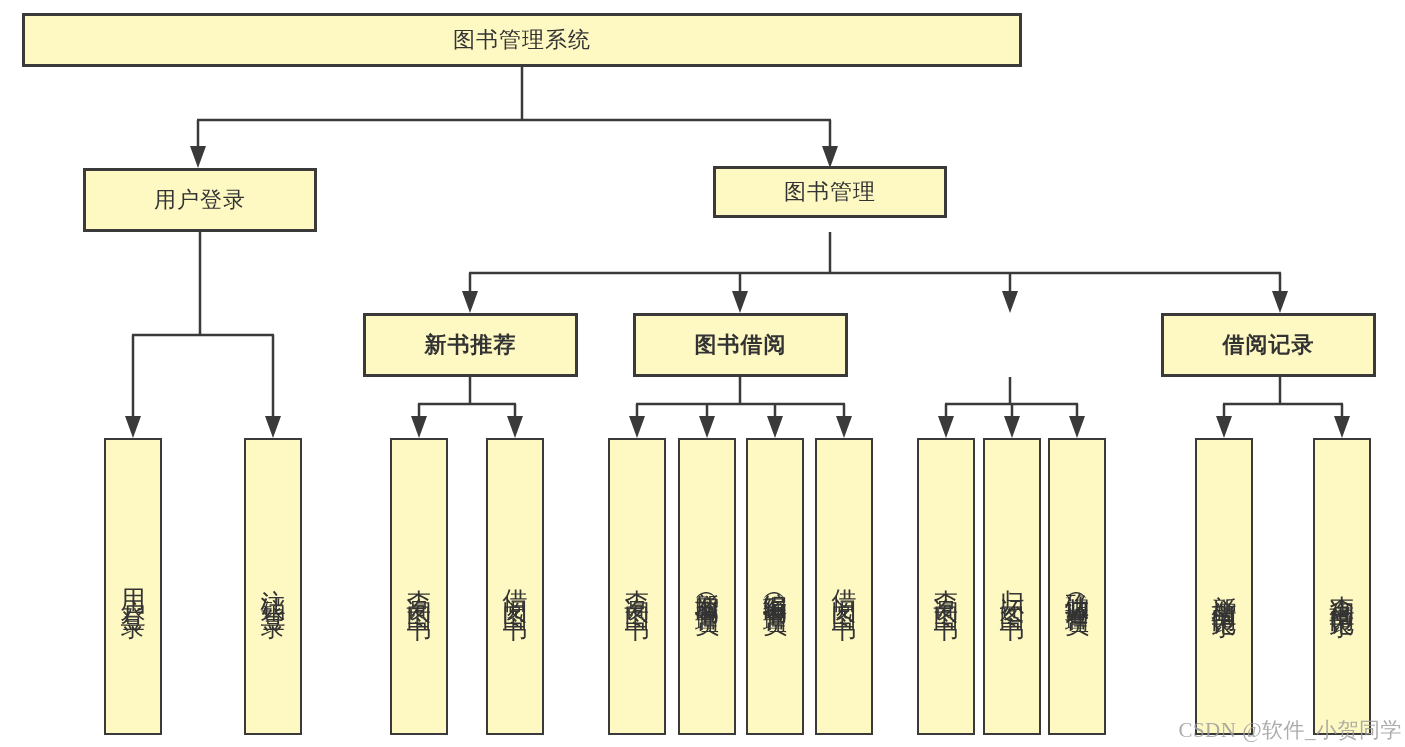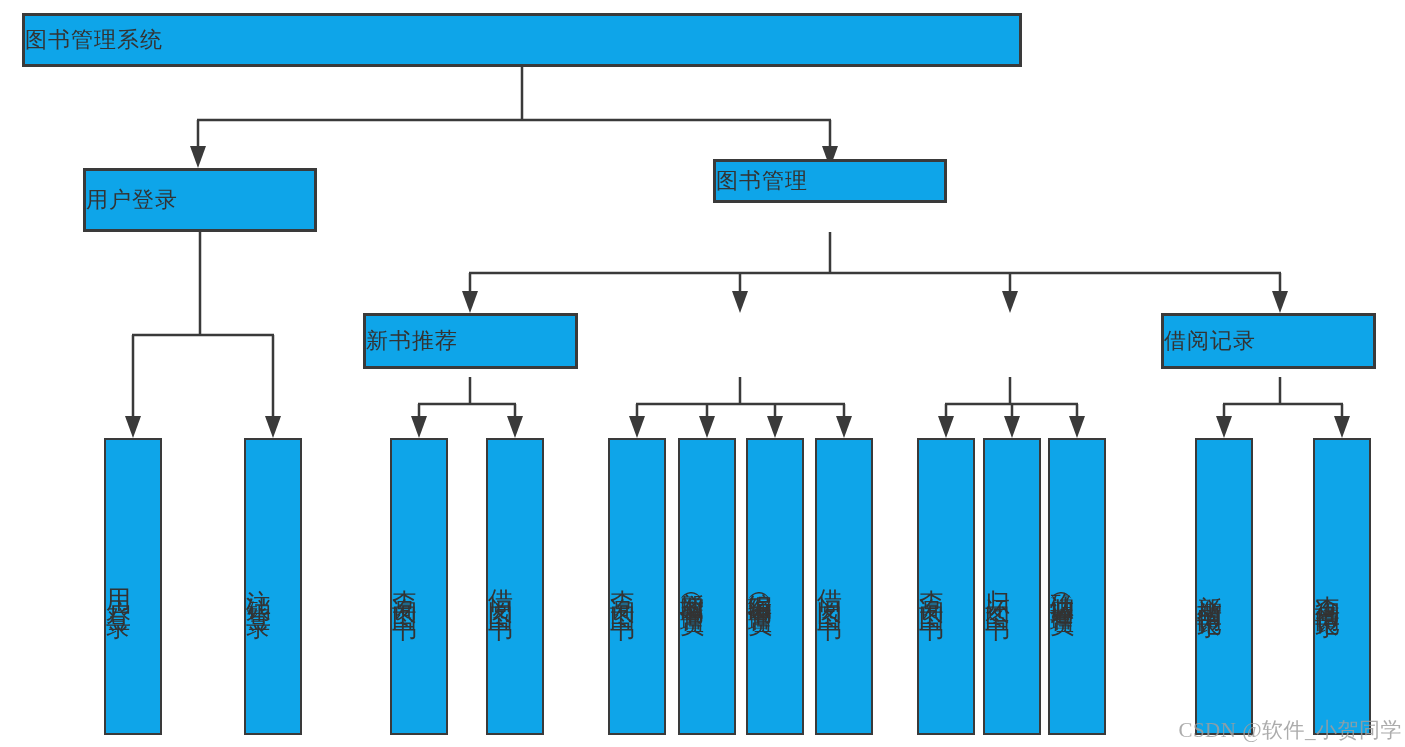--- a/index.html
+++ b/index.html
@@ -3,32 +3,32 @@
 <meta charset="utf-8">
 <title>图书管理系统</title>
 <style>
   html,body{margin:0;padding:0;background:#fff;}
   #canvas{
     position:relative;width:1405px;height:747px;background:#fff;overflow:hidden;
     font-family:"DejaVu Sans",sans-serif;color:#333;
   }
   #connectors{position:absolute;left:0;top:0;width:1405px;height:747px;z-index:1;}
   .box{
-    position:absolute;box-sizing:border-box;background:#0ea5e9;z-index:2;
-    display:flex;align-items:center;text-align:center;
+    position:absolute;box-sizing:border-box;background:#fef9c3;z-index:2;
+    display:flex;align-items:center;justify-content:center;text-align:center;
   }
   .h-box{border:3px solid #3a3a3a;font-size:22px;letter-spacing:1px;white-space:nowrap;}
   .v-box{border:2.5px solid #3a3a3a;top:438px;height:297px;width:58px;}
   .v-box span{
     writing-mode:vertical-rl;text-orientation:mixed;
     font-size:25px;letter-spacing:9px;line-height:1;display:block;
   }
   .v-box.med span{letter-spacing:4px;}
   .v-box.long span{font-size:24px;letter-spacing:3px;}
-  .lvl3{top:313px;height:56px;width:215px;}
+  .lvl3{top:313px;height:64px;width:215px;font-weight:bold;}
   #watermark{
     position:absolute;right:3px;bottom:3px;z-index:5;
     font-size:21px;color:rgba(158,158,158,0.85);letter-spacing:0.5px;white-space:nowrap;font-family:Liberation Serif, serif;
   }
 </style>
 </head>
 <body>
 
 <div id="canvas">
 
@@ -65,26 +65,29 @@
     </g>
   </svg>
 
   <div class="box h-box" style="left:22px;top:13px;width:1000px;height:54px">
     <span>图书管理系统</span>
   </div>
 
   <div class="box h-box" style="left:83px;top:168px;width:234px;height:64px">
     <span>用户登录</span>
   </div>
-  <div class="box h-box" style="left:713px;top:159px;width:234px;height:44px">
+  <div class="box h-box" style="left:713px;top:166px;width:234px;height:52px">
     <span>图书管理</span>
   </div>
 
   <div class="box h-box lvl3" style="left:363px">
     <span>新书推荐</span>
+  </div>
+  <div class="box h-box lvl3" style="left:633px">
+    <span>图书借阅</span>
   </div>
   <div class="box h-box lvl3" style="left:1161px">
     <span>借阅记录</span>
   </div>
 
   <div class="box v-box" style="left:104px">
     <span>用户登录</span>
   </div>
   <div class="box v-box" style="left:244px">
     <span>注销登录</span>

